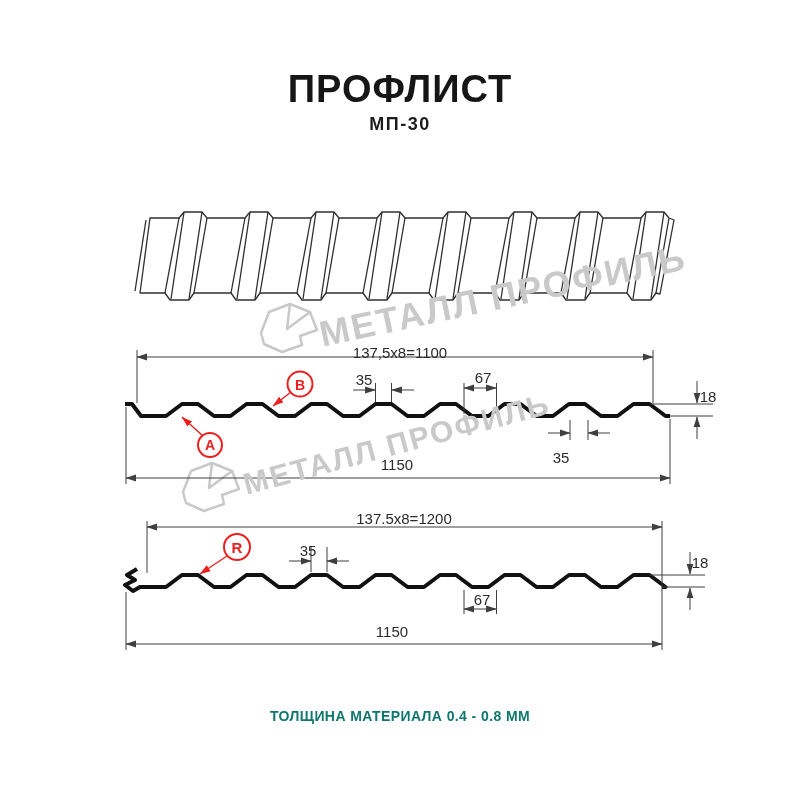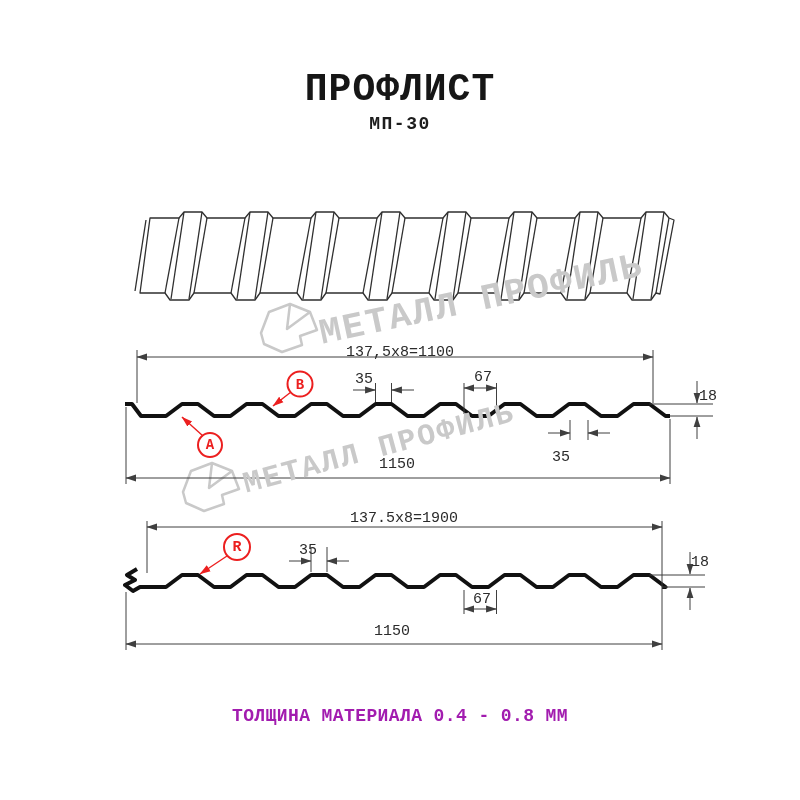--- a/index.html
+++ b/index.html
@@ -1,21 +1,21 @@
 <!DOCTYPE html>
 <html><head>
 <meta charset="utf-8">
 <style>
   html,body{margin:0;padding:0;background:#ffffff;}
   #stage{position:relative;width:800px;height:800px;background:#ffffff;overflow:hidden;
-         font-family:Liberation Mono, monospace;text-align:right;}
+         font-family:Liberation Sans, sans-serif;text-align:right;}
   .abs{position:absolute;transform:translate(-50%,-50%);white-space:nowrap;}
   .title{font-size:38px;font-weight:800;letter-spacing:1px;color:#161616;}
   .subtitle{font-size:18px;font-weight:600;letter-spacing:1.5px;color:#1d1d1d;}
-  .footer{font-size:18px;font-weight:600;letter-spacing:.4px;color:#a21caf;}
+  .footer{font-size:14px;font-weight:600;letter-spacing:.4px;color:#0f766e;}
   .dim{font-size:15px;color:#2b2b2b;}
   .callout{border:2px solid;border-radius:50%;display:flex;align-items:center;justify-content:center;
            font-weight:700;background:transparent;}
   .wm{position:absolute;font-weight:700;color:#c9c9c9;letter-spacing:2px;transform-origin:left center;
       white-space:nowrap;}
   svg{position:absolute;left:0;top:0;}
 </style>
 </head>
 <body>
 
@@ -122,21 +122,21 @@
   <div class="abs dim" style="left:708px;top:396px">18</div>
   <div class="abs dim" style="left:561px;top:457px">35</div>
   <div class="abs dim" style="left:397px;top:464px">1150</div>
   <div class="abs callout" style="left:210px;top:445px;width:22px;height:22px;border-color:#ec1f1f;color:#ec1f1f;font-size:14px">
     <span>A</span>
   </div>
   <div class="abs callout" style="left:300px;top:384px;width:23px;height:23px;border-color:#ec1f1f;color:#ec1f1f;font-size:14px">
     <span>B</span>
   </div>
 
-  <div class="abs dim" style="left:404px;top:518px">137.5x8=1900</div>
+  <div class="abs dim" style="left:404px;top:518px">137.5x8=1200</div>
   <div class="abs dim" style="left:308px;top:550px">35</div>
   <div class="abs dim" style="left:482px;top:599px">67</div>
   <div class="abs dim" style="left:700px;top:562px">18</div>
   <div class="abs dim" style="left:392px;top:631px">1150</div>
   <div class="abs callout" style="left:237px;top:547px;width:24px;height:24px;border-color:#ec1f1f;color:#ec1f1f;font-size:15px">
     <span>R</span>
   </div>
 
   <div class="abs footer" style="left:400px;top:716px">ТОЛЩИНА МАТЕРИАЛА 0.4 - 0.8 ММ</div>
 </div>

